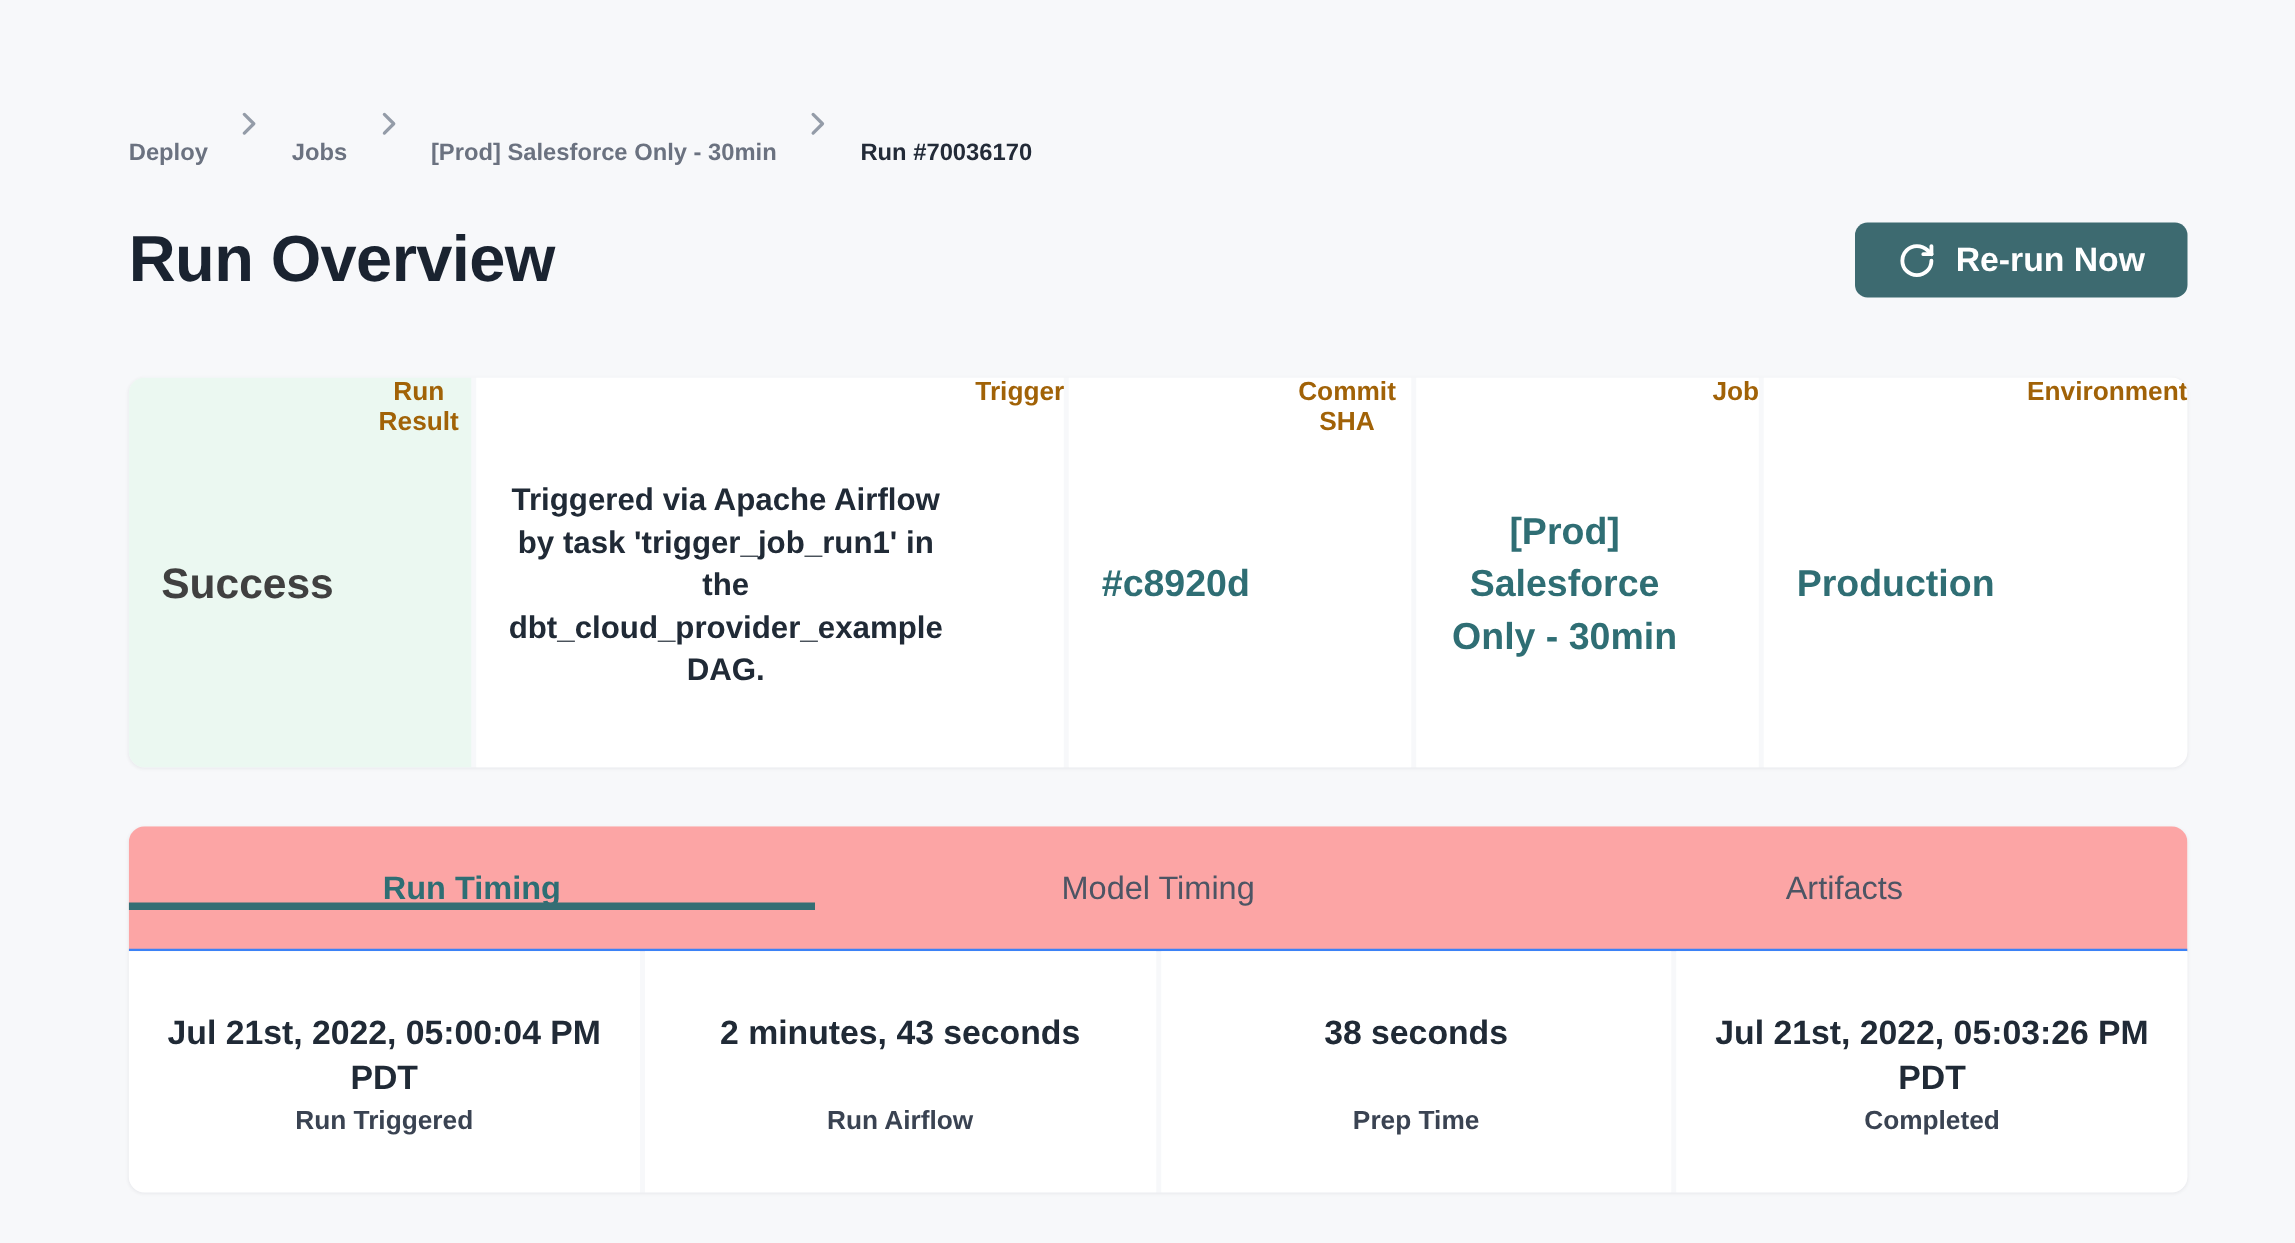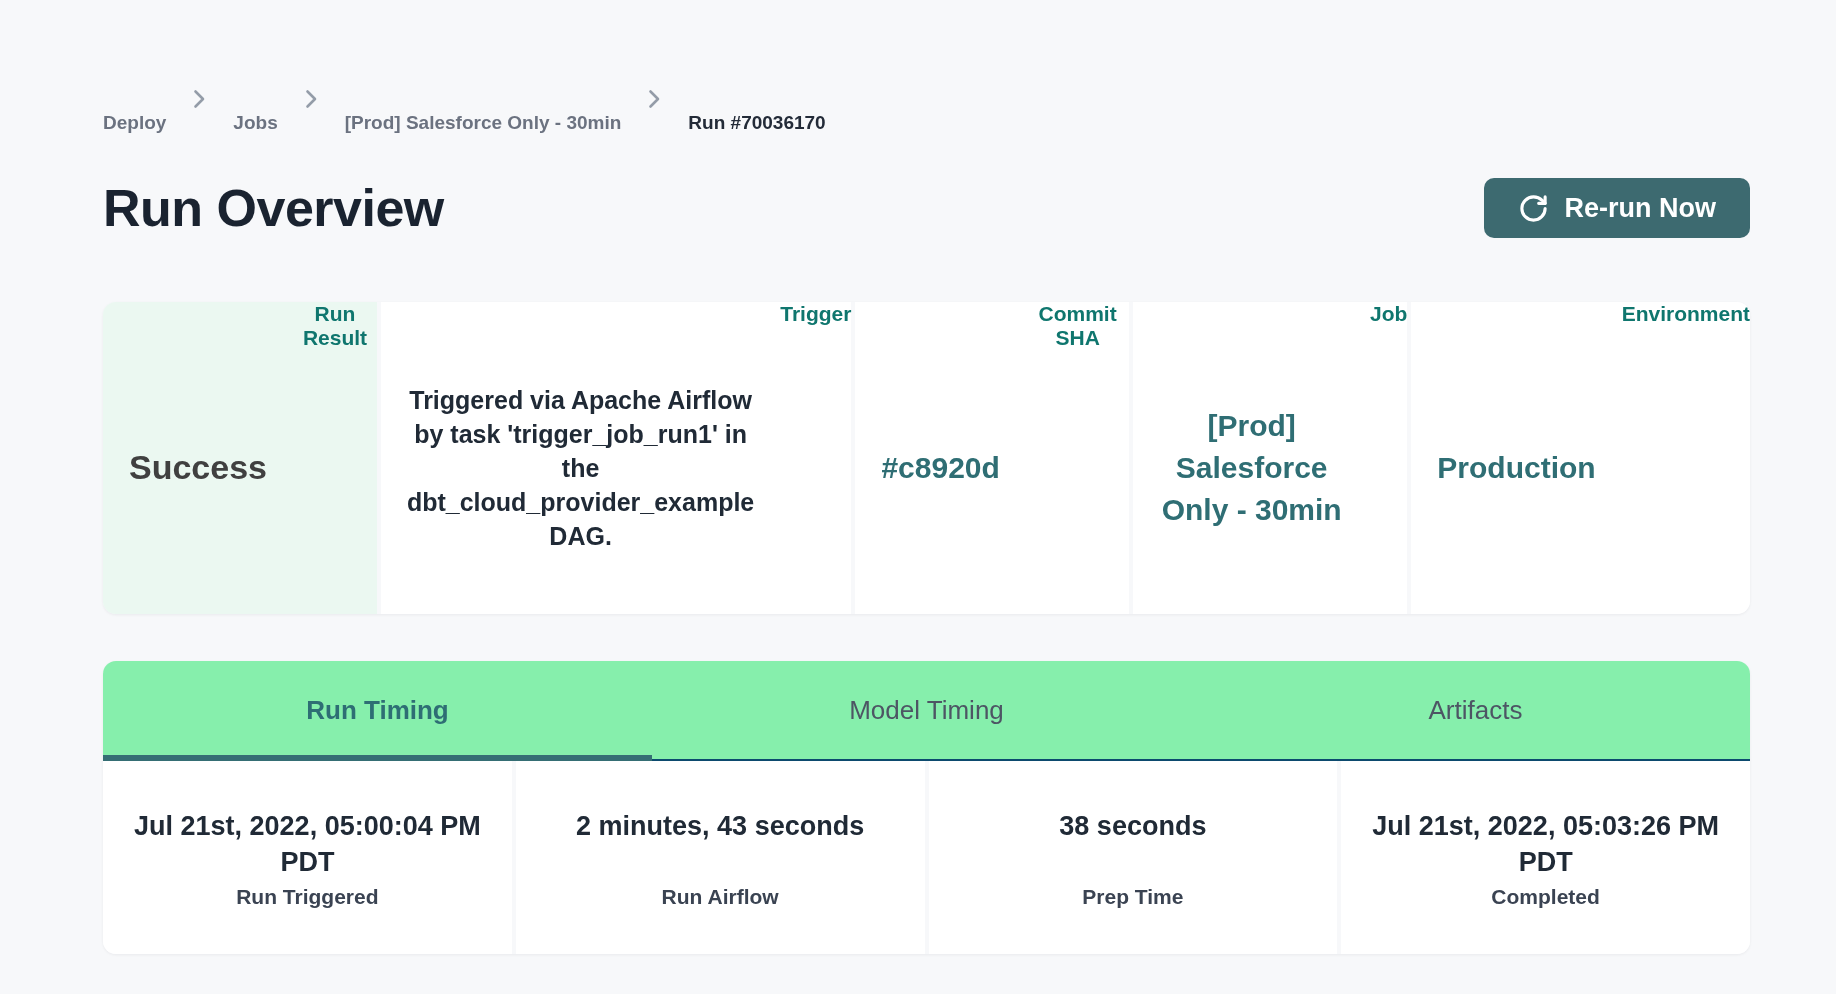--- a/index.html
+++ b/index.html
@@ -41,25 +41,25 @@
   .card-trigger   { flex: 430 1 0; }
   .card-commit    { flex: 300 1 0; }
   .card-job       { flex: 300 1 0; }
   .card-env       { flex: 300 1 0; }
   .summary-value-area { flex: 1; display: flex; align-items: center; justify-content: center; padding: 20px 26px 0; }
   .summary-value { font-size: 30px; font-weight: 700; line-height: 1.4; color: #202a36; }
   .summary-card.success .summary-value { font-size: 34px; color: #404040; }
   .card-trigger .summary-value { font-size: 25px; line-height: 1.36; max-width: 382px; }
   .card-job .summary-value { max-width: 242px; }
   .teal-link { color: #2f6e74; cursor: pointer; }
-  .summary-label { font-size: 21px; font-weight: 600; color: #0f766e; }
+  .summary-label { font-size: 21px; font-weight: 600; color: #a16207; }
 
   
   .panel { margin-top: 47px; border-radius: 13px; overflow: hidden; box-shadow: 0 1px 3px rgba(16,24,40,0.06); }
-  .tab-row { height: 100px; display: flex; background: #86efac; border-bottom: 2px solid #0c4a6e; }
+  .tab-row { height: 100px; display: flex; background: #fca5a5; border-bottom: 2px solid #3b82f6; align-items: center; }
   .tab {
     flex: 1; display: flex; align-items: center; justify-content: center;
     font-size: 26px; font-weight: 500; color: #4d5564; cursor: pointer; position: relative;
   }
   .tab.active { color: #2e6e74; font-weight: 700; }
   .tab.active::after {
     content: ""; position: absolute; left: 0; right: 0; bottom: -2px; height: 6px; background: #356e74;
   }
   .timing-row { display: flex; gap: 4px; height: 193px; background: #f7f8fa; }
   .timing-card { flex: 1; background: #ffffff; padding: 48px 20px 0; text-align: center; }

